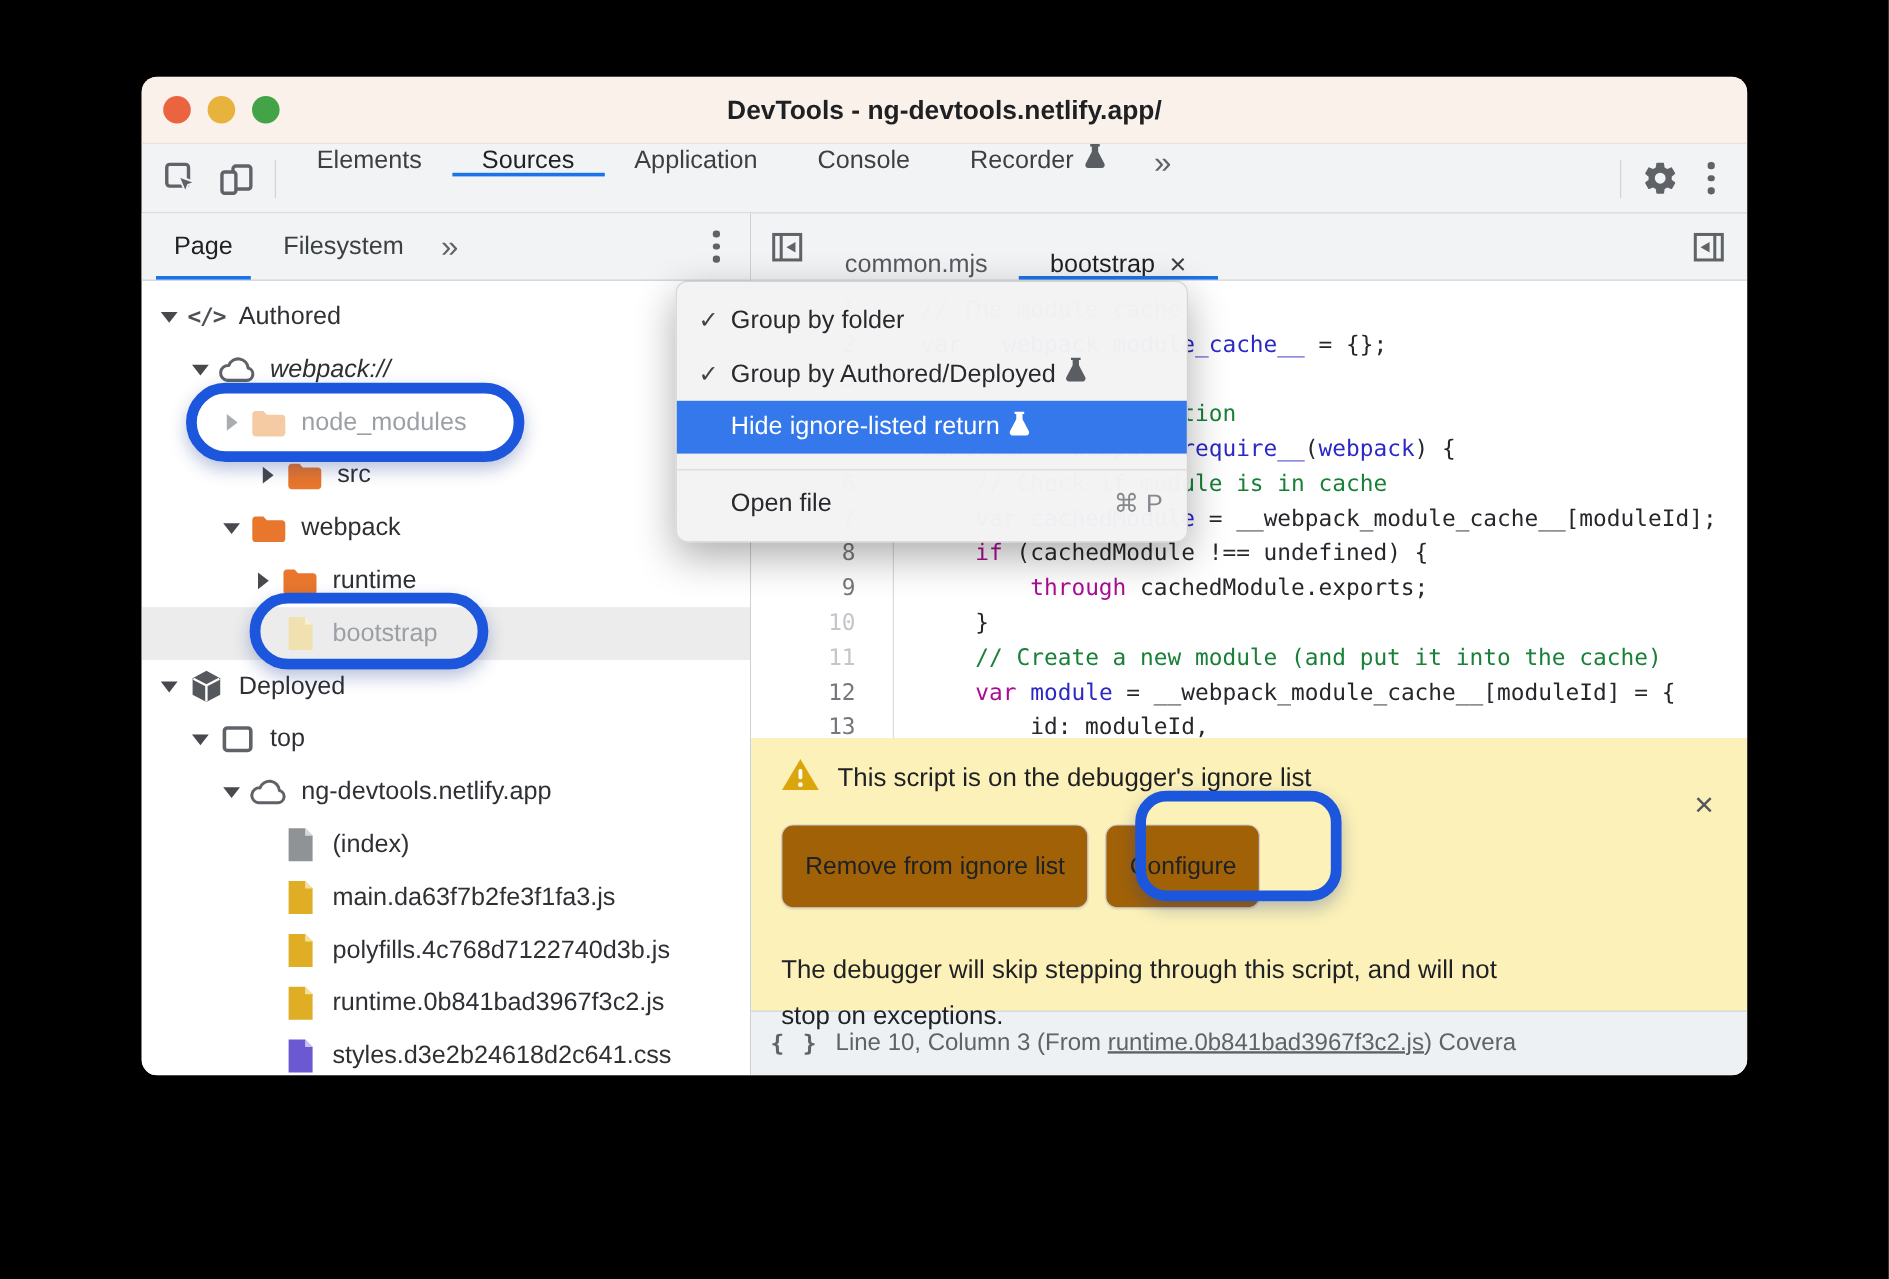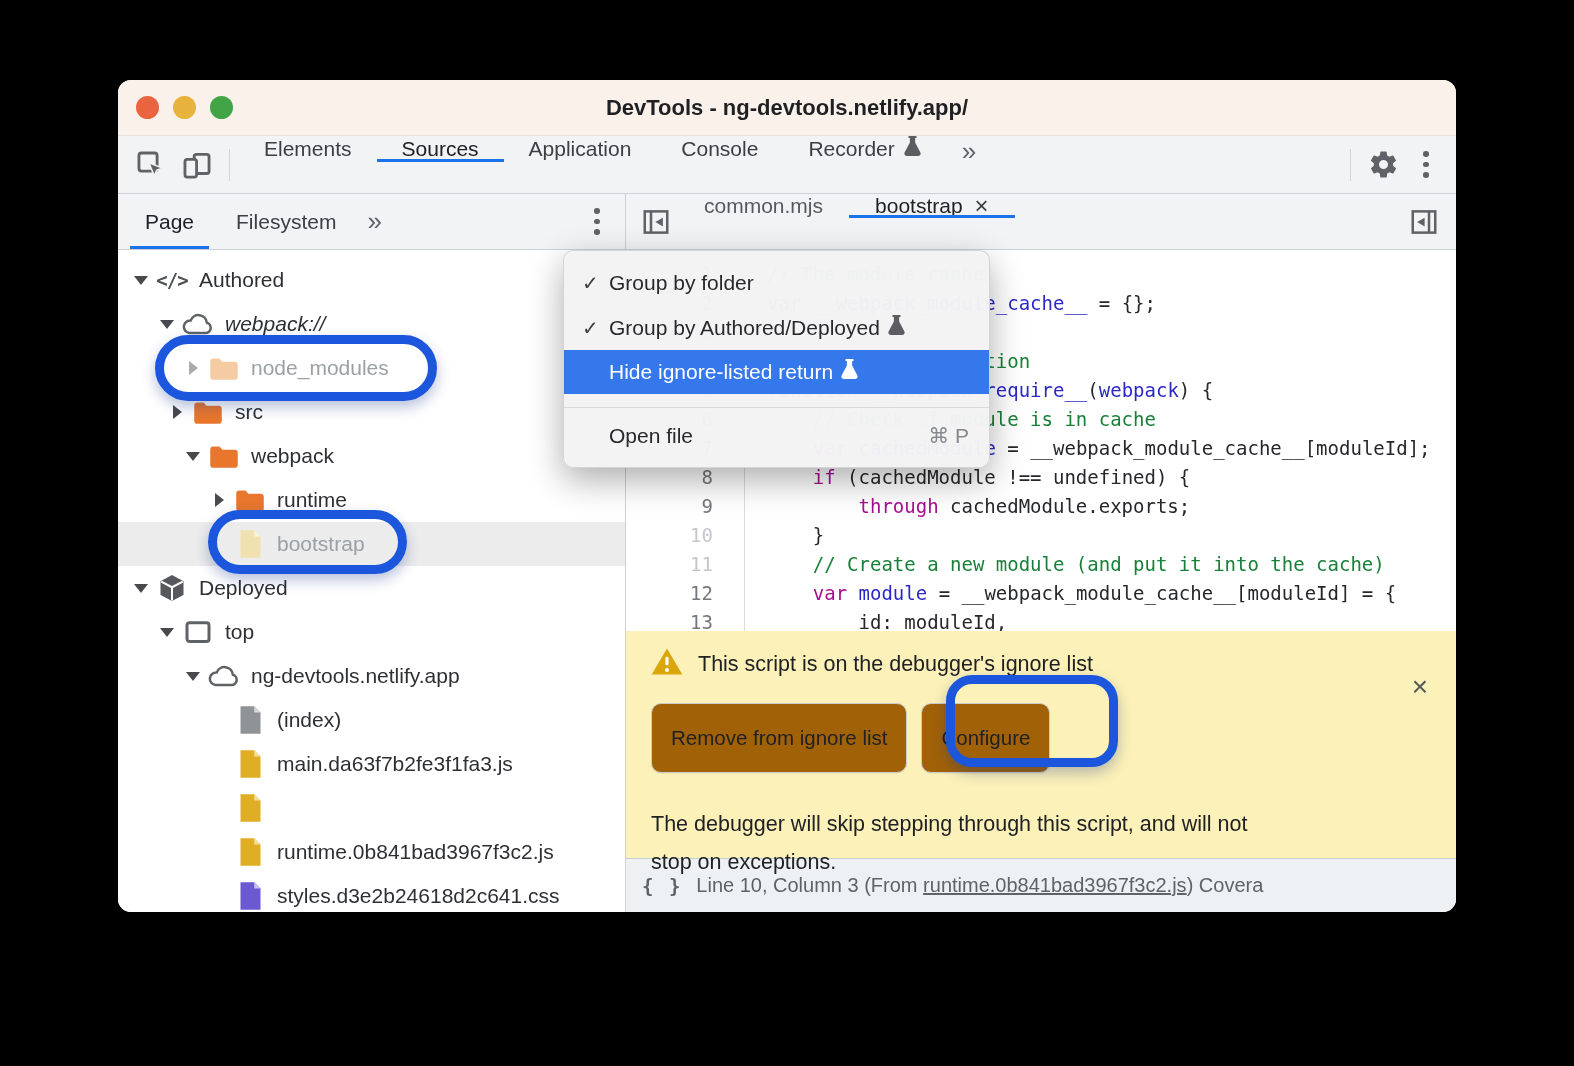--- a/index.html
+++ b/index.html
@@ -1,18 +1,18 @@
 <!DOCTYPE html>
 <html style="--accent-blue: #1a73e8; --ring-blue: #1c56dd; --menu-highlight: #3478eb; --banner-bg: #fcf1b8; --titlebar-bg: #faf1ea; --chrome-bg: #f1f3f4; --icon-gray: #5f6368; --folder-orange: #e8762c; --folder-orange-faded: #f5cba4; --tok-keyword: #aa0d91; --tok-def: #2b28c5; --tok-comment: #188038; --traffic-red: #ea6440; --traffic-yellow: #e8b33c; --traffic-green: #43a447;"><head>
 <meta charset="utf-8">
 <style>
   html,body{margin:0;padding:0}
   body{width:1574px;height:1066px;background:#000;position:relative;overflow:hidden;
        font-family:"Liberation Sans",sans-serif;-webkit-font-smoothing:antialiased}
-  .window{position:absolute;left:118px;top:80px;width:1338px;height:832px;background:#fff;
+  .window{position:absolute;left:118px;top:64px;width:1338px;height:832px;background:#fff;
           border-radius:13px;overflow:hidden;display:flex;flex-direction:column;
           box-shadow:0 30px 90px rgba(0,0,0,.75)}
   
   .titlebar{height:55px;flex:none;background:var(--titlebar-bg);display:flex;align-items:center;
             position:relative;border-bottom:1px solid #ece1d8}
   .lights{display:flex;gap:14px;margin-left:18px;z-index:2}
   .light{width:23px;height:23px;border-radius:50%}
   .light.r{background:var(--traffic-red)} .light.y{background:var(--traffic-yellow)} .light.g{background:var(--traffic-green)}
   .title{position:absolute;left:0;right:0;text-align:center;font-size:22px;font-weight:bold;color:#1f2023}
   
@@ -49,21 +49,21 @@
   .tlabel.faded{color:#9aa0a6}
   
   .ring{position:absolute;box-sizing:border-box;border:9px solid var(--ring-blue);border-radius:33px;
         box-shadow:0 6px 14px rgba(20,50,140,.3);pointer-events:none;z-index:30}
   .ring1{left:37px;top:85px;width:282px;height:66px}
   .ring2{left:90px;top:260px;width:199px;height:64px}
   .ring3{left:320px;top:44px;width:172px;height:92px;border-radius:26px}
   
   .editor{flex:1;display:flex;flex-direction:column;min-width:0}
   .edtabs{height:55px;flex:none;background:var(--chrome-bg);border-bottom:1px solid #cdd0d4;
-          display:flex;align-items:flex-start;padding:0 10px 0 8px}
+          display:flex;align-items:flex-end;padding:0 10px 0 8px}
   .edicon{width:44px;align-self:center;height:44px;display:flex;align-items:center;justify-content:center}
   .etab{display:flex;align-items:center;gap:12px;padding:0 26px;font-size:21px;color:#56595d;position:relative}
   .etab.active{color:#1f2023}
   .etab.active::after{content:"";position:absolute;left:0;right:0;bottom:0;height:3px;background:var(--accent-blue)}
   .eclose{font-size:24px;color:#3c4043;line-height:1}
   .codearea{height:381px;flex:none;position:relative;overflow:hidden;background:#fff;padding-top:10px;box-sizing:border-box}
   .gutline{position:absolute;left:118px;top:0;bottom:0;width:1px;background:#d9dcdf}
   .cline{display:flex;height:29px;line-height:29px;font-family:"DejaVu Sans Mono",monospace;font-size:19px;white-space:pre}
   .gut{width:87px;flex:none;text-align:right;color:#74787c}
   .gut.dim{color:#c3c6ca}
@@ -207,21 +207,21 @@
             <span class="arr right gray">
               <i></i>
             </span>
             <span class="ticon">
               <svg width="30" height="25" viewBox="0 0 24 20">
                 <path fill="#f5cba4" d="M1 4.3C1 3 2 2 3.3 2h5.1l2.3 2.5h10C22 4.5 23 5.5 23 6.8v9.9c0 1.3-1 2.3-2.3 2.3H3.3C2 19 1 18 1 16.7z"></path>
               </svg>
             </span>
             <span class="tlabel faded">node_modules</span>
           </div>
-          <div class="trow" style="padding-left: 46px;">
+          <div class="trow" style="padding-left: 92px;">
             <span class="arr right">
               <i></i>
             </span>
             <span class="ticon">
               <svg width="30" height="25" viewBox="0 0 24 20">
                 <path fill="#e8762c" d="M1 4.3C1 3 2 2 3.3 2h5.1l2.3 2.5h10C22 4.5 23 5.5 23 6.8v9.9c0 1.3-1 2.3-2.3 2.3H3.3C2 19 1 18 1 16.7z"></path>
               </svg>
             </span>
             <span class="tlabel">src</span>
           </div>
@@ -312,20 +312,21 @@
             <span class="tlabel">main.da63f7b2fe3f1fa3.js</span>
           </div>
           <div class="trow" style="padding-left: 88px;">
             <span class="arr none"></span>
             <span class="ticon">
               <svg width="25" height="30" viewBox="0 0 20 24">
                 <path fill="#dfae24" d="M2 1h11l5 5v17H2z"></path>
                 <path fill="#f3e09f" d="M13 1l5 5h-5z"></path>
               </svg>
             </span>
+            <span class="tlabel">polyfills.4c768d7122740d3b.js</span>
           </div>
           <div class="trow" style="padding-left: 88px;">
             <span class="arr none"></span>
             <span class="ticon">
               <svg width="25" height="30" viewBox="0 0 20 24">
                 <path fill="#dfae24" d="M2 1h11l5 5v17H2z"></path>
                 <path fill="#f3e09f" d="M13 1l5 5h-5z"></path>
               </svg>
             </span>
             <span class="tlabel">runtime.0b841bad3967f3c2.js</span>

